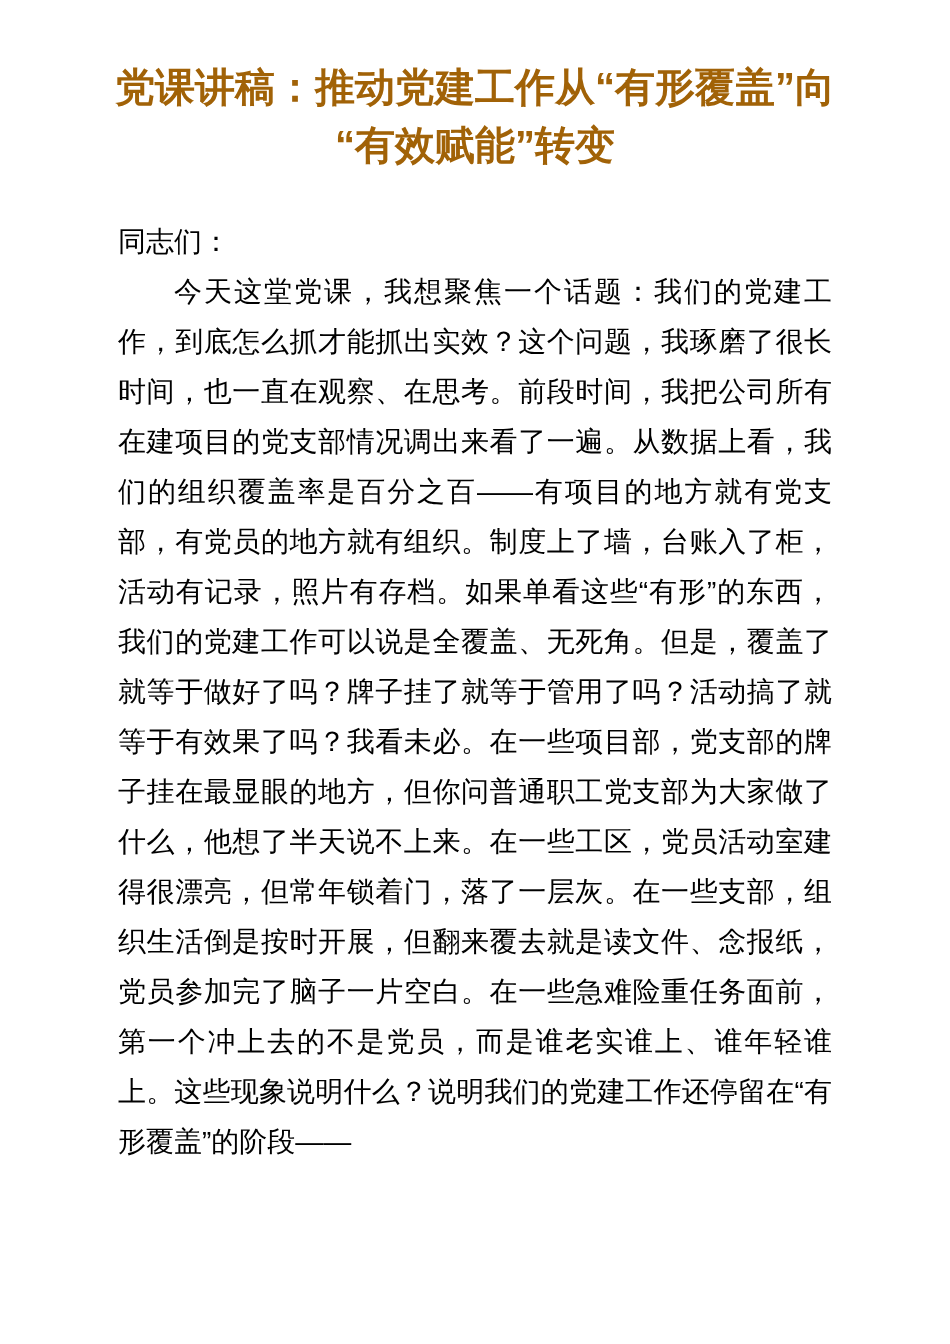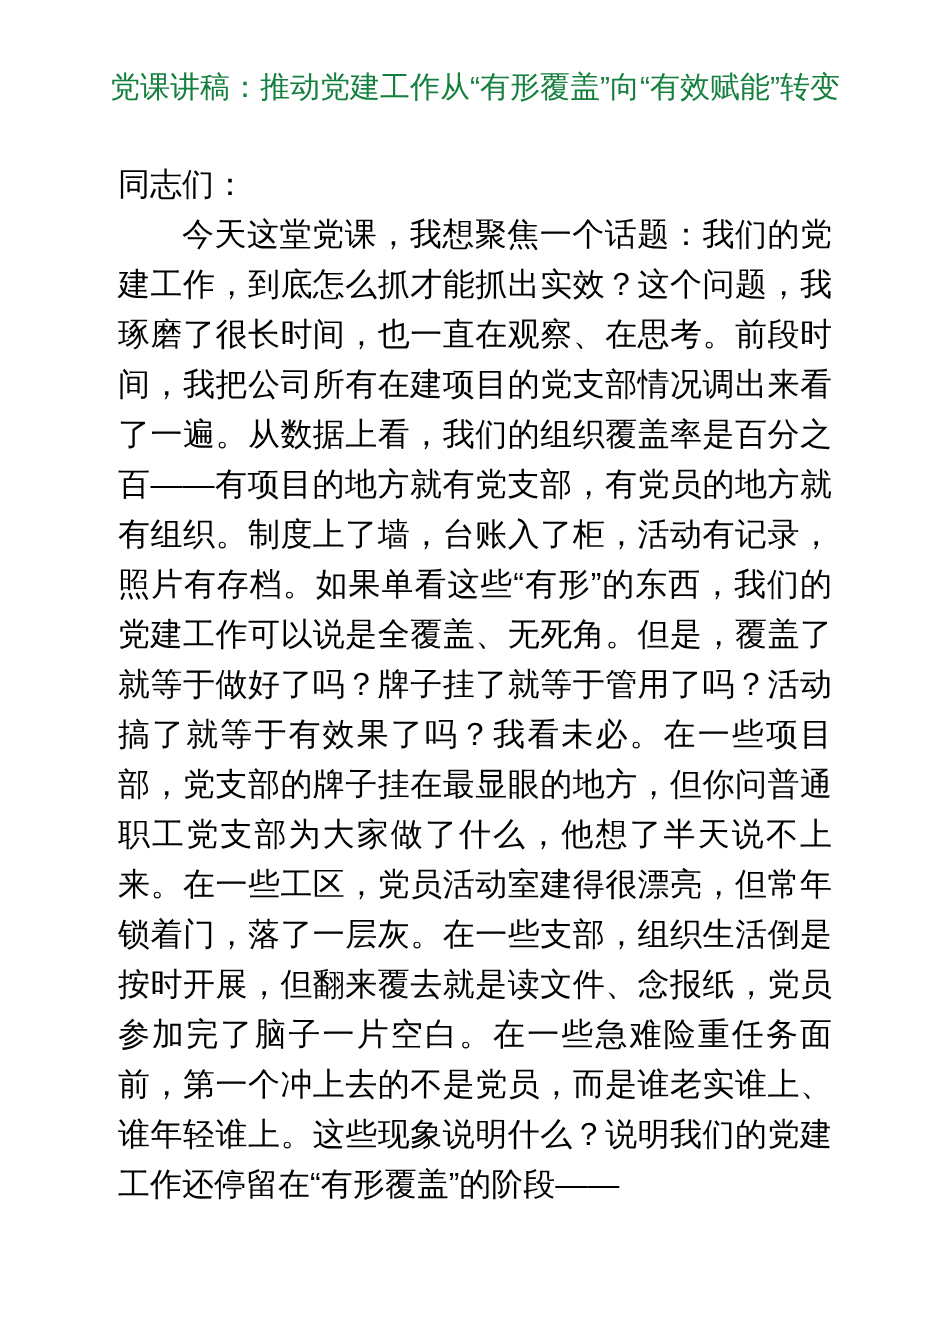--- a/index.html
+++ b/index.html
@@ -32,29 +32,29 @@
   .header .url {
     color: #0b0bee;
     font-weight: 400;
     text-decoration: none;
     margin-left: 10px;
   }
   .doc-title {
     width: 770px;
     margin: 58px auto 0;
     text-align: center;
-    font-size: 30px;
-    font-weight: 400;
+    font-size: 40px;
+    font-weight: 700;
     line-height: 58px;
-    color: #15803d;
+    color: #a16207;
   }
   .content {
     width: 714px;
     margin: 43px auto 0;
-    font-size: 32px;
+    font-size: 28px;
     line-height: 50px;
     text-align: justify;
     color: #000000;
   }
   .salutation {
     text-indent: 0;
   }
   .paragraph {
     text-indent: 2em;
   }

